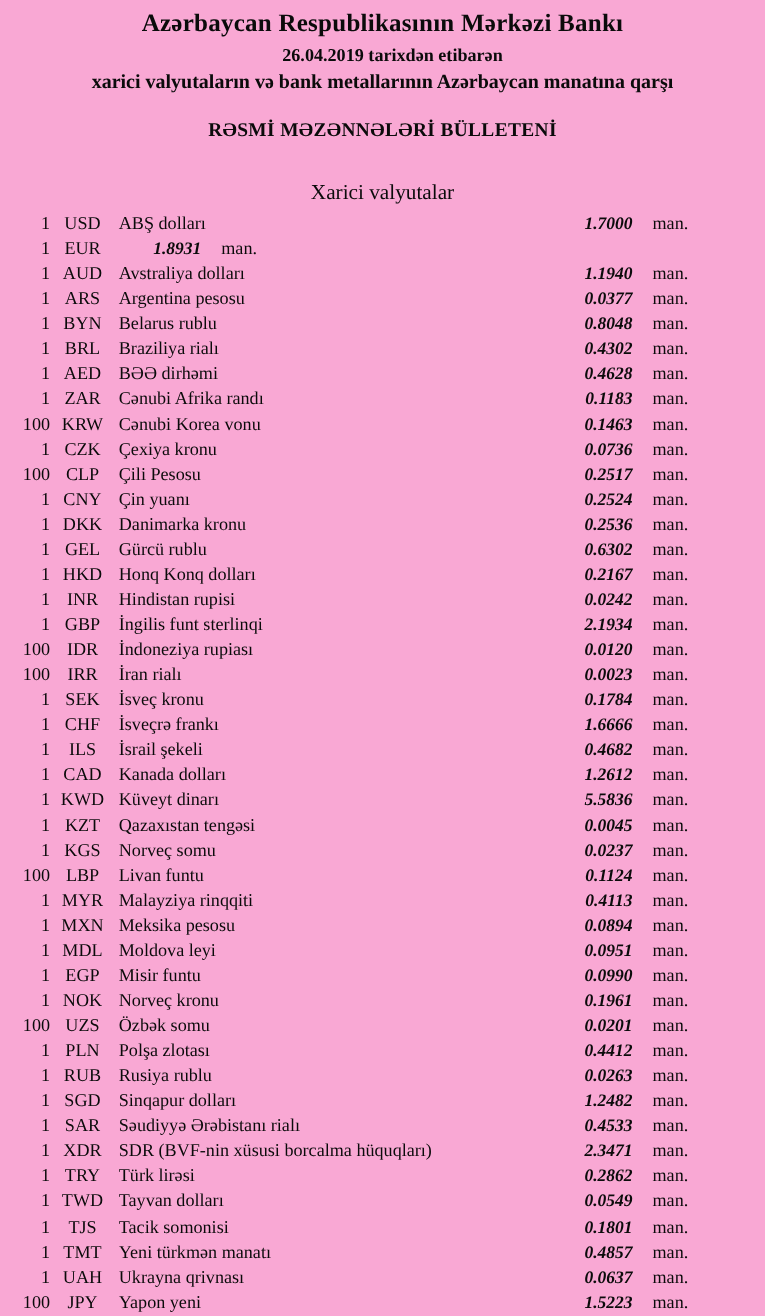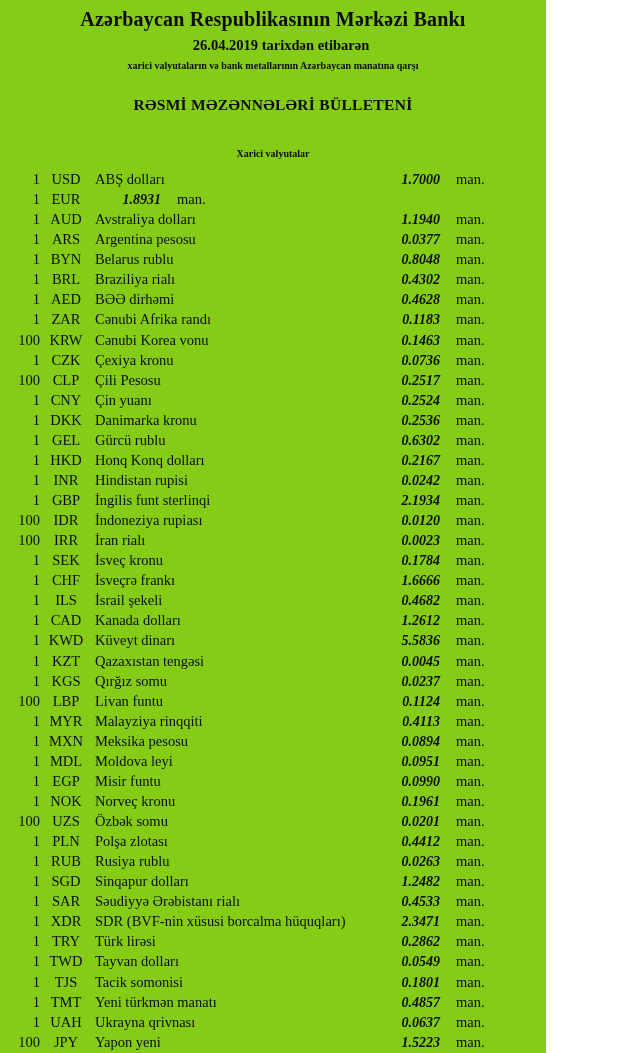--- a/index.html
+++ b/index.html
@@ -2,23 +2,23 @@
 <html><head>
 <meta charset="utf-8">
 <style>
   html, body {
     margin: 0;
     padding: 0;
     background: #ffffff;
   }
   .page {
     position: relative;
-    width: 546px;
+    width: 612px;
     height: 1053px;
-    background: #84cc16;
+    background: #f9a8d4;
     color: #0b0b0b;
     font-family: "Liberation Serif", serif;
     overflow: hidden;
     box-sizing: border-box;
   }
   .header {
     text-align: center;
     padding-top: 7px;
   }
   .title {
@@ -28,36 +28,36 @@
     letter-spacing: 0.2px;
   }
   .date-line {
     font-size: 14.5px;
     font-weight: bold;
     line-height: 18px;
     margin-top: 5px;
     padding-left: 16px;
   }
   .subtitle {
-    font-size: 10px;
+    font-size: 16px;
     font-weight: bold;
     line-height: 18px;
     margin-top: 3px;
   }
   .bulletin-title {
     font-size: 15.5px;
     font-weight: bold;
     line-height: 19px;
     margin-top: 20px;
     letter-spacing: 0.3px;
   }
   .section-title {
     text-align: center;
-    font-size: 10px;
-    font-weight: bold;
+    font-size: 17px;
+    font-weight: normal;
     line-height: 18px;
     margin-top: 31px;
   }
   .table {
     margin-top: 6px;
   }
   .row {
     display: flex;
     align-items: baseline;
     height: 20.07px;
@@ -306,21 +306,21 @@
     <span class="qty">1</span>
     <span class="code">KZT</span>
     <span class="name">Qazaxıstan tengəsi</span>
     <span class="rate">0.0045</span>
     <span class="unit">man.</span>
   </div>
 
   <div class="row">
     <span class="qty">1</span>
     <span class="code">KGS</span>
-    <span class="name">Qırğız somu</span>
+    <span class="name">Norveç somu</span>
     <span class="rate">0.0237</span>
     <span class="unit">man.</span>
   </div>
 
   <div class="row">
     <span class="qty">100</span>
     <span class="code">LBP</span>
     <span class="name">Livan funtu</span>
     <span class="rate">0.1124</span>
     <span class="unit">man.</span>

